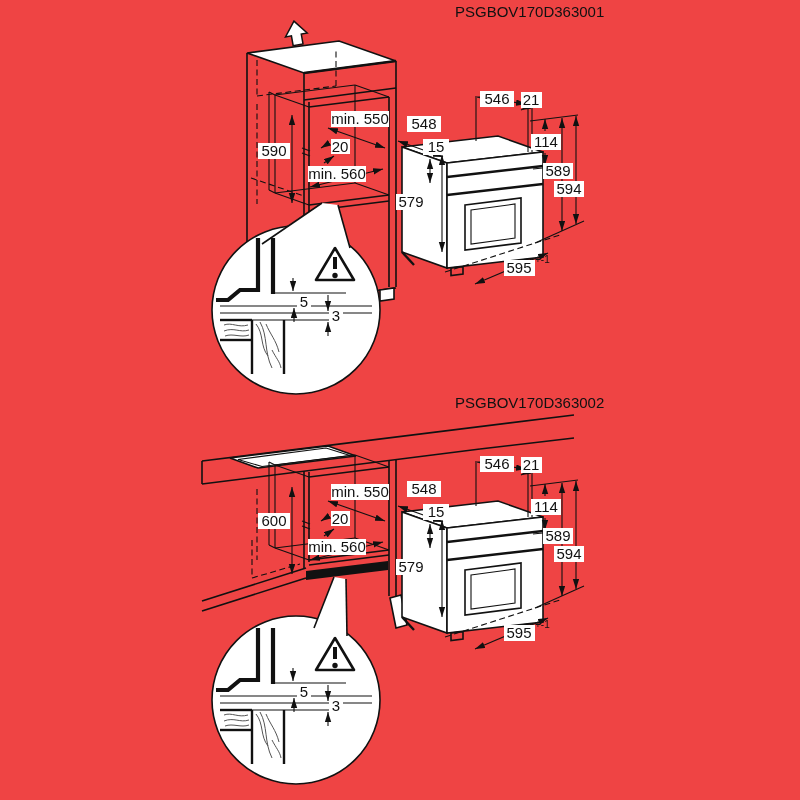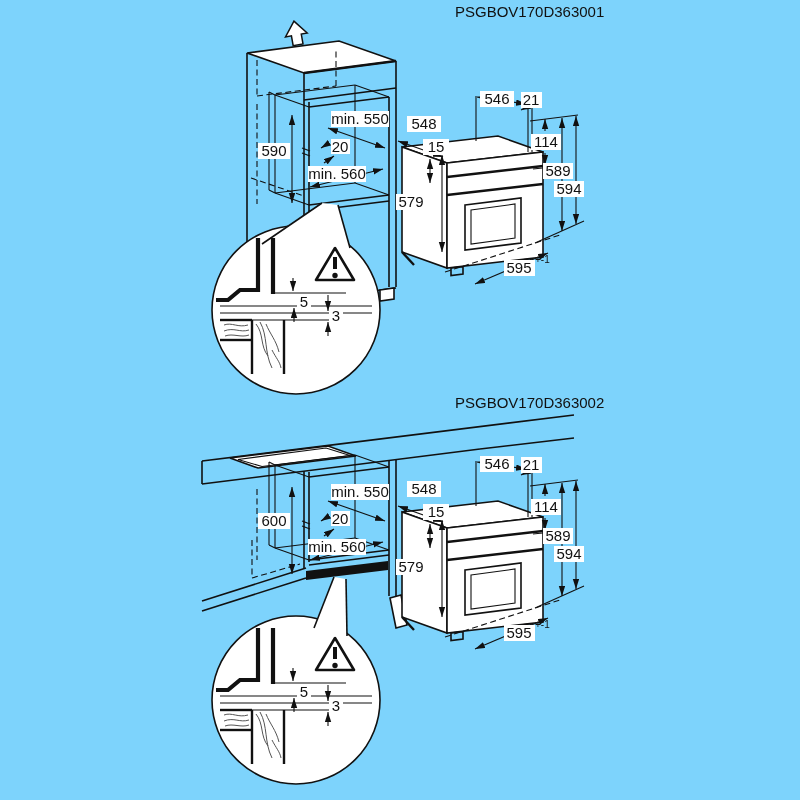--- a/index.html
+++ b/index.html
@@ -1,16 +1,16 @@
 <!DOCTYPE html>
 <html><head>
 <meta charset="utf-8">
 <style>
   html,body{margin:0;padding:0;background:#fff;}
-  .stage{position:relative;width:800px;height:800px;background:#7dd3fc;overflow:hidden;}
+  .stage{position:relative;width:800px;height:800px;background:#ef4444;overflow:hidden;}
   svg{display:block;}
   svg text{font-family:"Liberation Sans","DejaVu Sans",sans-serif;fill:#111;}
   .t{font-size:15px;}
   .ts{font-size:10px;}
   .ln{stroke:#111;stroke-width:1.6;fill:none;}
   .lnw{stroke:#111;stroke-width:1.6;fill:#fff;}
   .thn{stroke:#111;stroke-width:1.1;fill:none;}
   .thk{stroke:#111;stroke-width:2.4;fill:none;}
   .sec{stroke:#111;stroke-width:4.2;fill:none;}
   .dim{stroke:#111;stroke-width:1.1;fill:none;}

